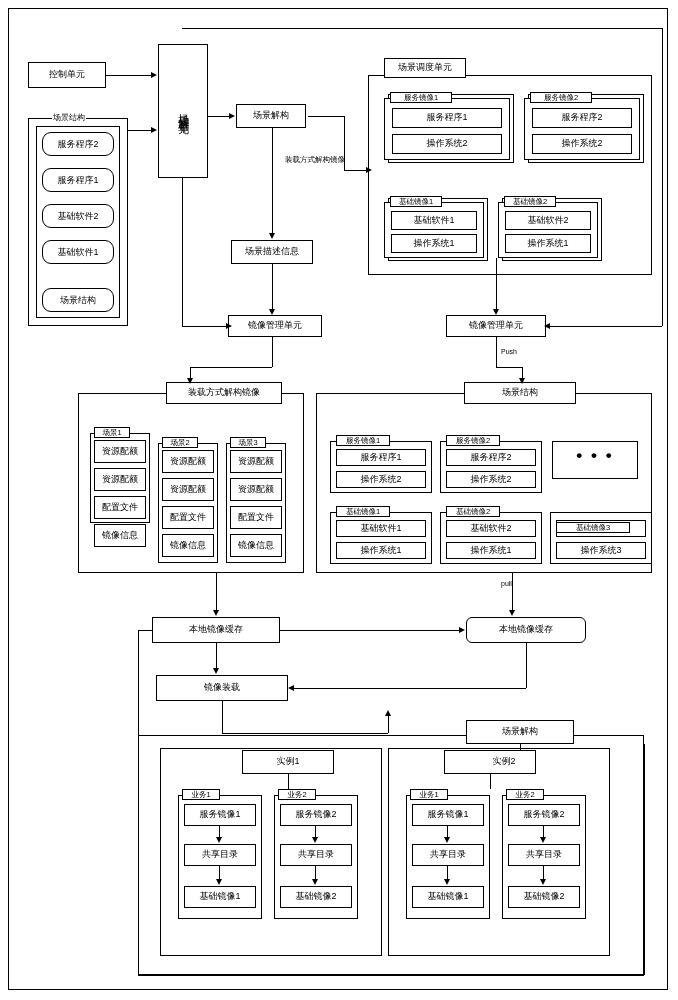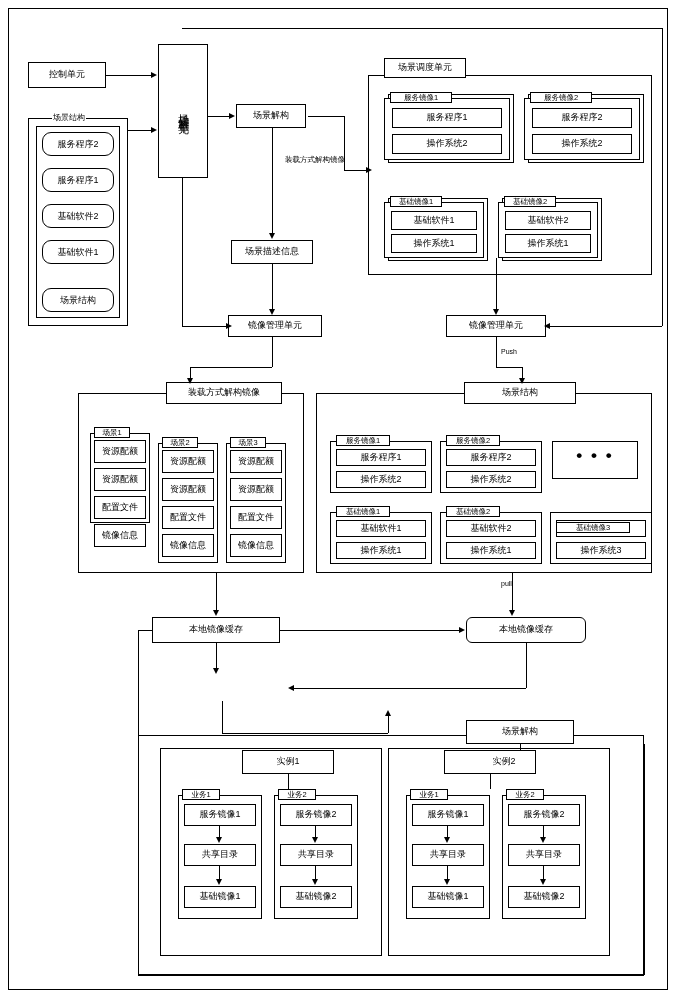--- a/index.html
+++ b/index.html
@@ -160,20 +160,21 @@
     <div class="tab" style="width:74px;margin-top:16px;">基础镜像3</div>
     <div class="body"></div>
     <div class="box" style="left:6px;top:14px;width:90px;height:17px;">基础软件3</div>
     <div class="box" style="left:6px;top:36px;width:90px;height:17px;">操作系统3</div>
   </div>
 
   <div class="lbl" style="left:500px;top:580px;font-size:7px;">pull</div>
 
   <div class="box" style="left:152px;top:617px;width:128px;height:26px;">本地镜像缓存</div>
   <div class="box" style="left:466px;top:617px;width:120px;height:26px;border-radius:6px;">本地镜像缓存</div>
+  <div class="box" style="left:156px;top:675px;width:132px;height:26px;">镜像装载</div>
 
   <div class="grp" style="left:138px;top:735px;width:506px;height:240px;"></div>
   <div class="box" style="left:466px;top:720px;width:108px;height:24px;">场景解构</div>
 
   <div class="grp" style="left:160px;top:748px;width:222px;height:208px;"></div>
   <div class="box" style="left:242px;top:750px;width:92px;height:24px;">实例1</div>
 
   <div class="tabbox" style="left:178px;top:789px;width:84px;height:130px;">
     <div class="tab" style="width:38px;left:4px;">业务1</div>
     <div class="body"></div>

